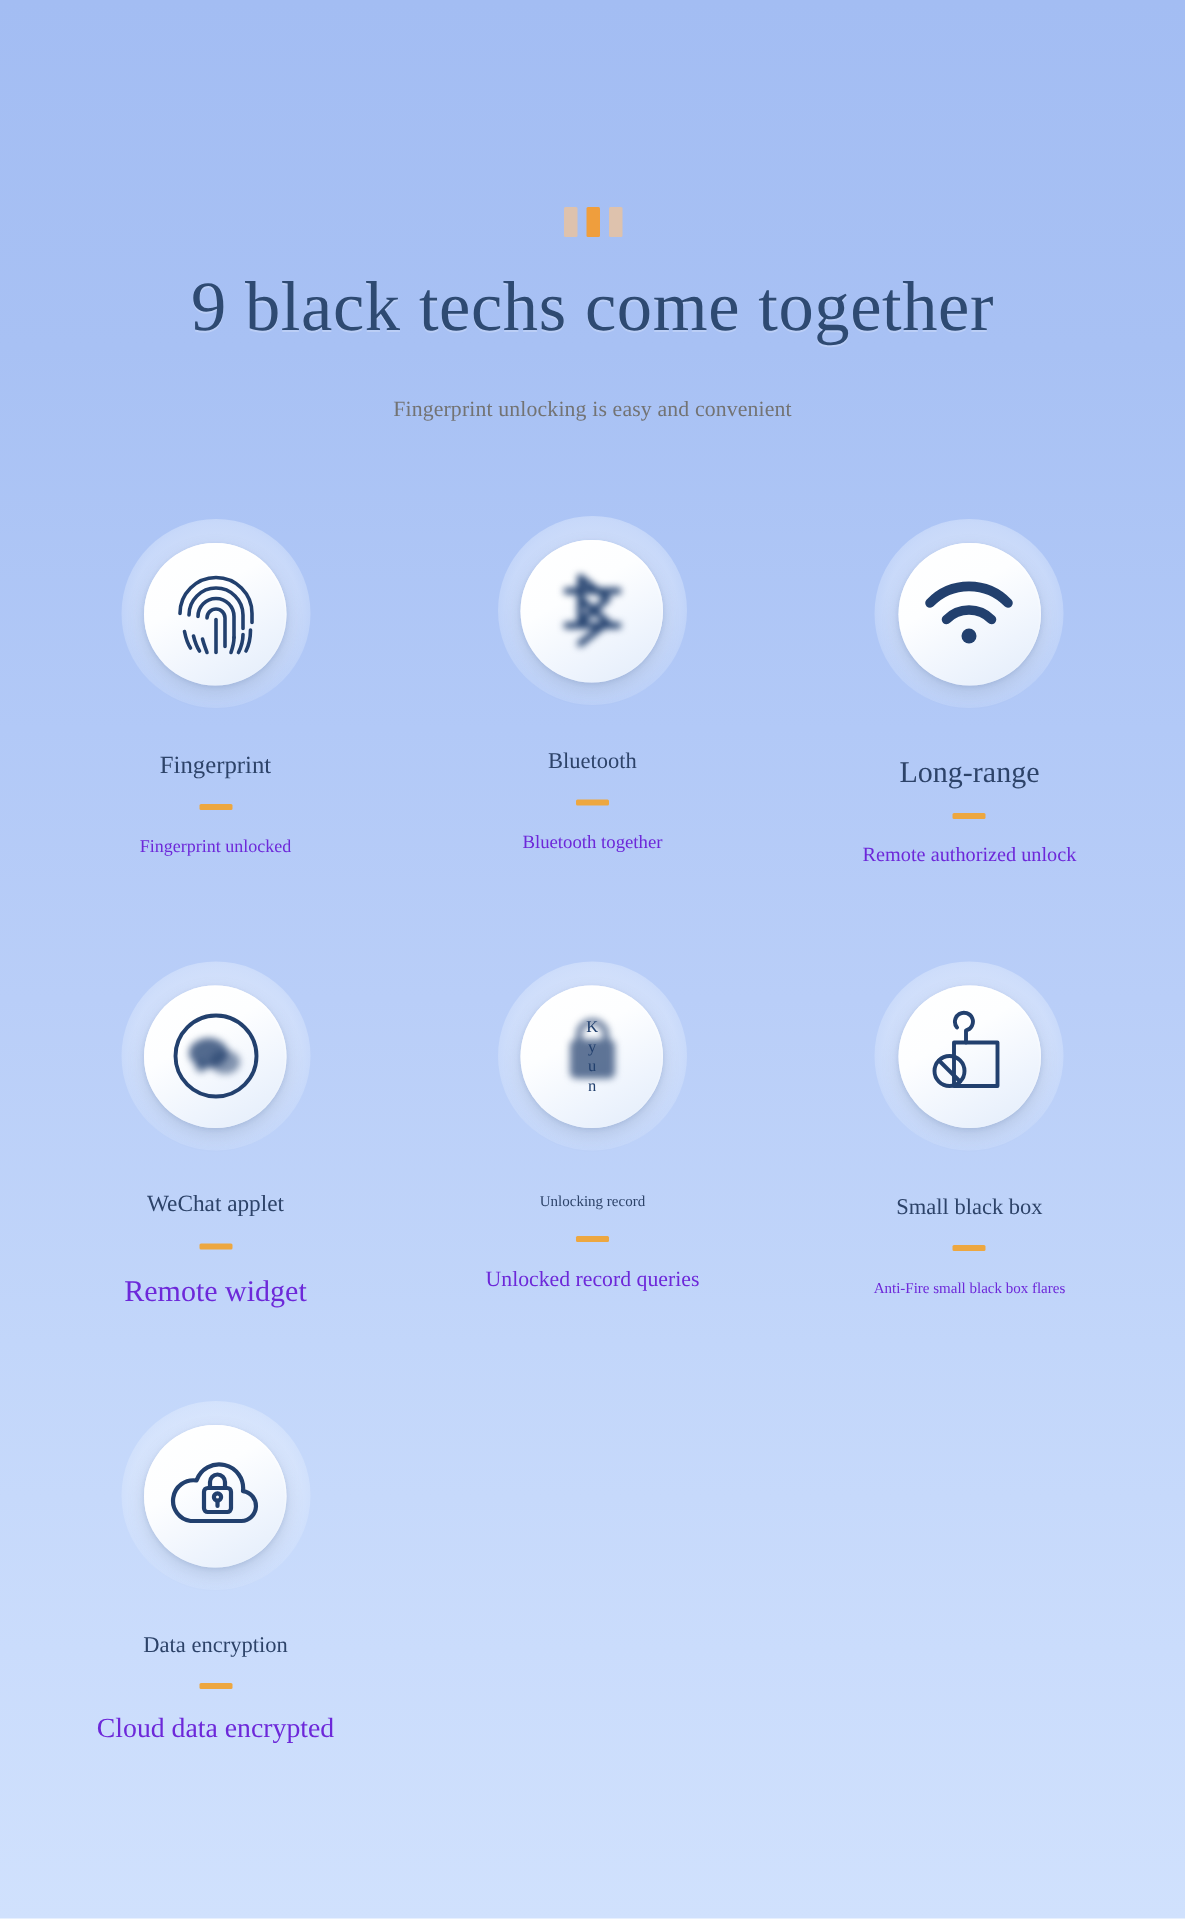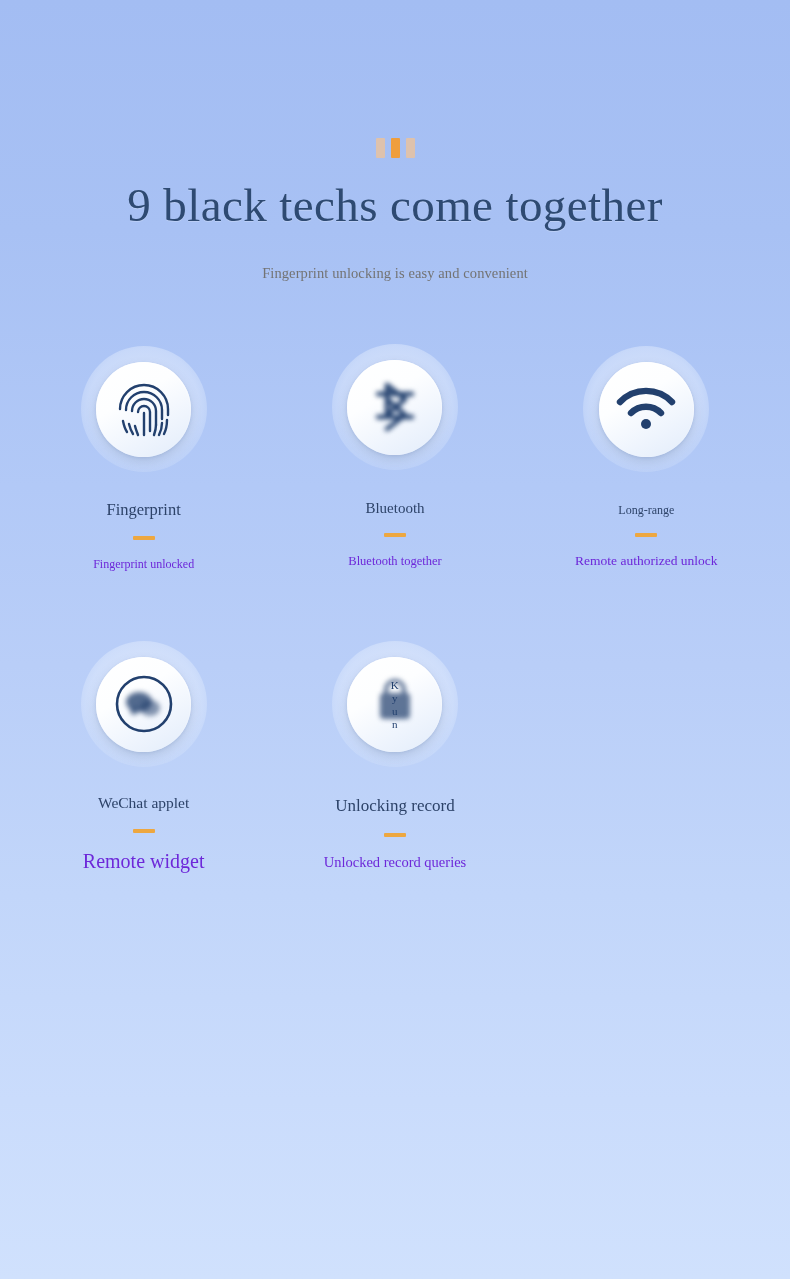--- a/index.html
+++ b/index.html
@@ -152,36 +152,36 @@
   .c0 .title { font-size: 16.5px; margin-top: 28px; }
   .c0 .dash  { margin-top: 16px; }
   .c0 .desc  { font-size: 12px; margin-top: 17px; }
 
   .c1 .medallion { margin-top: 6px; }
   .c1 .title { font-size: 15px; margin-top: 29px; }
   .c1 .dash  { margin-top: 16px; }
   .c1 .desc  { font-size: 12.5px; margin-top: 17px; }
 
   .c2 .medallion { margin-top: 8px; }
-  .c2 .title { font-size: 12px; margin-top: 31px; }
+  .c2 .title { font-size: 20px; margin-top: 31px; }
   .c2 .dash  { margin-top: 15px; }
   .c2 .desc  { font-size: 13.5px; margin-top: 16px; }
 
   .c3 .medallion { margin-top: 8px; }
   .c3 .title { font-size: 15.5px; margin-top: 27px; }
   .c3 .dash  { margin-top: 16px; }
   .c3 .desc  { font-size: 20px; margin-top: 16px; }
 
   .c4 .medallion { margin-top: 6px; }
   .c4 .title { font-size: 16px; margin-top: 28px; }
   .c4 .dash  { margin-top: 16px; }
   .c4 .desc  { font-size: 15.5px; margin-top: 17px; }
 
   .c5 .medallion { margin-top: 8px; }
-  .c5 .title { font-size: 17px; margin-top: 29px; }
+  .c5 .title { font-size: 10px; margin-top: 29px; }
   .c5 .dash  { margin-top: 16px; }
   .c5 .desc  { font-size: 14.5px; margin-top: 17px; }
 
   .c6 .medallion { margin-top: 8px; }
   .c6 .title { font-size: 15px; margin-top: 29px; }
   .c6 .dash  { margin-top: 16px; }
   .c6 .desc  { font-size: 10px; margin-top: 20px; }
 
   .c7 .medallion { margin-top: 6px; }
   .c7 .title { font-size: 15px; margin-top: 28px; }
@@ -317,17 +317,52 @@
             <span>u</span>
             <span>n</span>
           </div>
         </div>
       </div>
       <div class="title">Unlocking record</div>
       <div class="dash"></div>
       <div class="desc">Unlocked record queries</div>
     </div>
 
-
+    <div class="cell c6">
+      <div class="medallion">
+        <div class="disc">
+          <svg width="58" height="62" viewBox="0 0 58 62">
+            <g class="ink" stroke-width="2.6" stroke-linecap="round" stroke-linejoin="round">
+              <rect x="19" y="22" width="29" height="29"></rect>
+              <path d="M27 22 V14 a6 6 0 1 0 -6 -2"></path>
+              <circle cx="16" cy="41" r="10"></circle>
+              <path d="M9 34 L23 48"></path>
+            </g>
+          </svg>
+        </div>
+      </div>
+      <div class="title">Small black box</div>
+      <div class="dash"></div>
+      <div class="desc">Anti-Fire small black box flares</div>
+    </div>
+
+    <div class="cell c7">
+      <div class="medallion">
+        <div class="disc">
+          <svg width="64" height="50" viewBox="0 0 64 50">
+            <g class="ink" stroke-width="2.8" stroke-linecap="round" stroke-linejoin="round">
+              <path d="M15 42h34a10 10 0 0 0 1 -19.9A16 16 0 0 0 19 15 12 12 0 0 0 15 42Z"></path>
+              <rect x="24" y="20" width="18" height="16" rx="2.5"></rect>
+              <path d="M28 20v-4a5 5 0 0 1 10 0v4"></path>
+              <circle cx="33" cy="26" r="2.4"></circle>
+              <path d="M33 28.5v3.5"></path>
+            </g>
+          </svg>
+        </div>
+      </div>
+      <div class="title">Data encryption</div>
+      <div class="dash"></div>
+      <div class="desc">Cloud data encrypted</div>
+    </div>
 
 
   </div>
 </div>
 
 </body></html>

